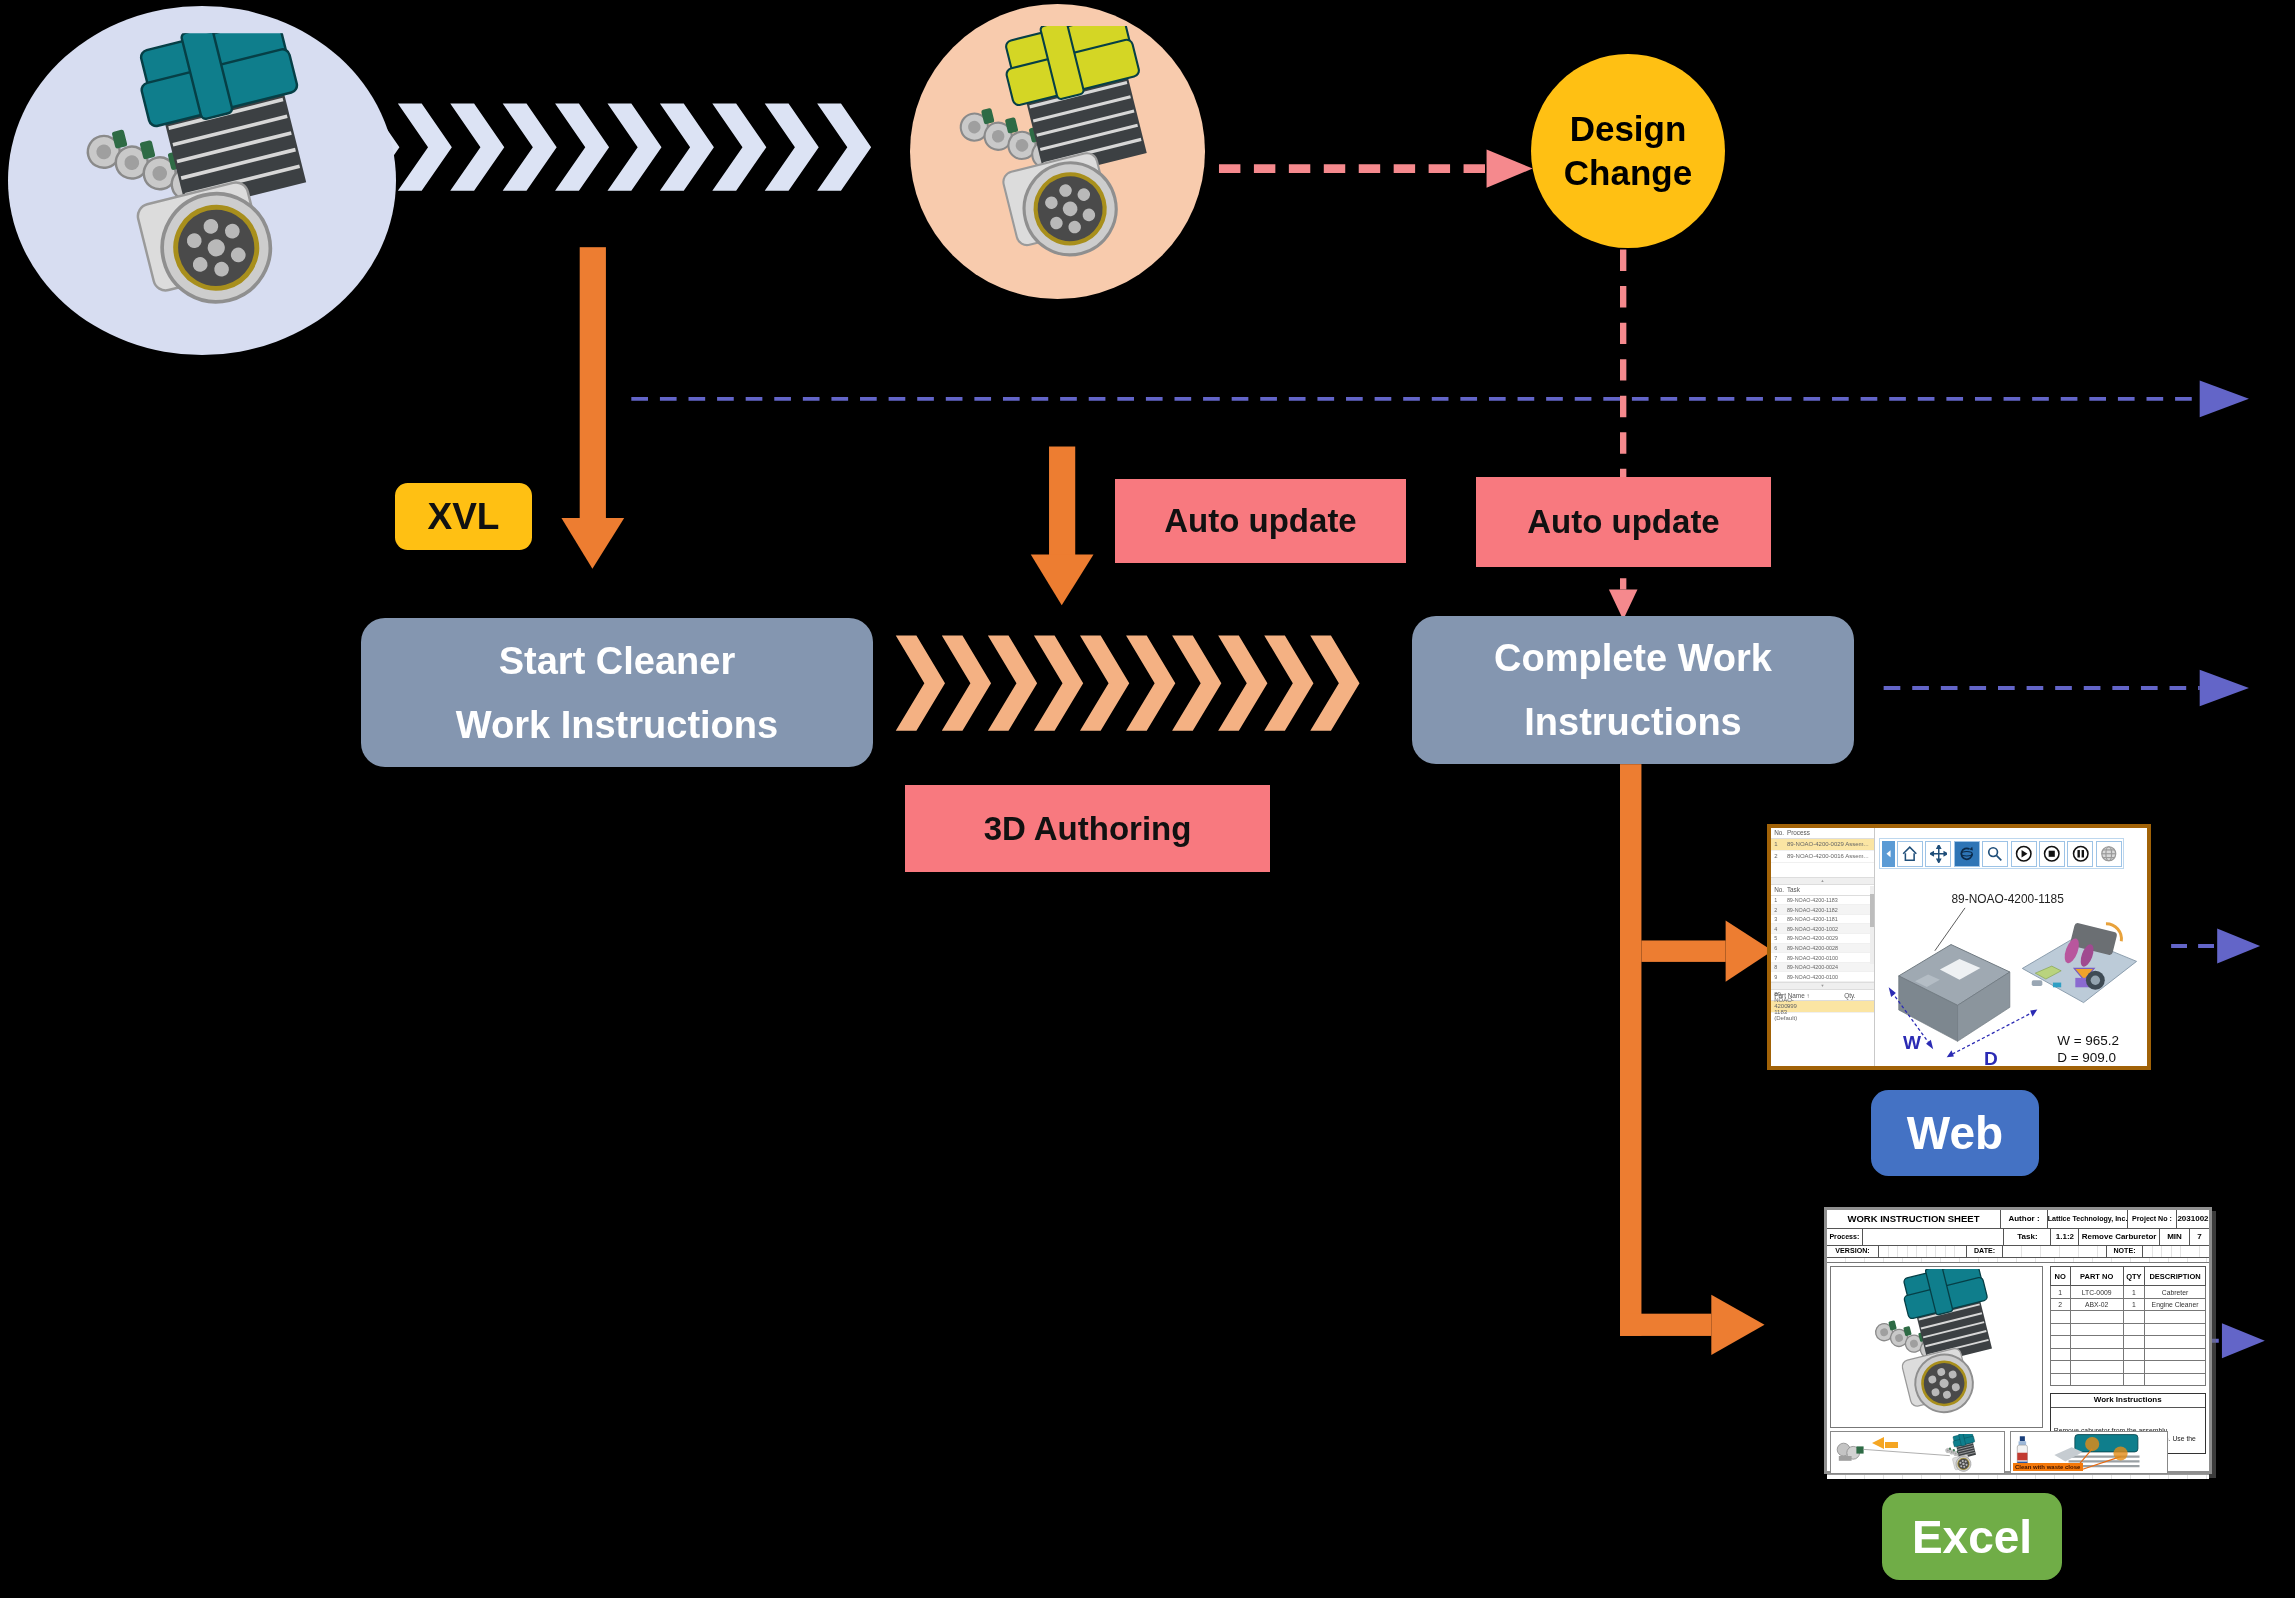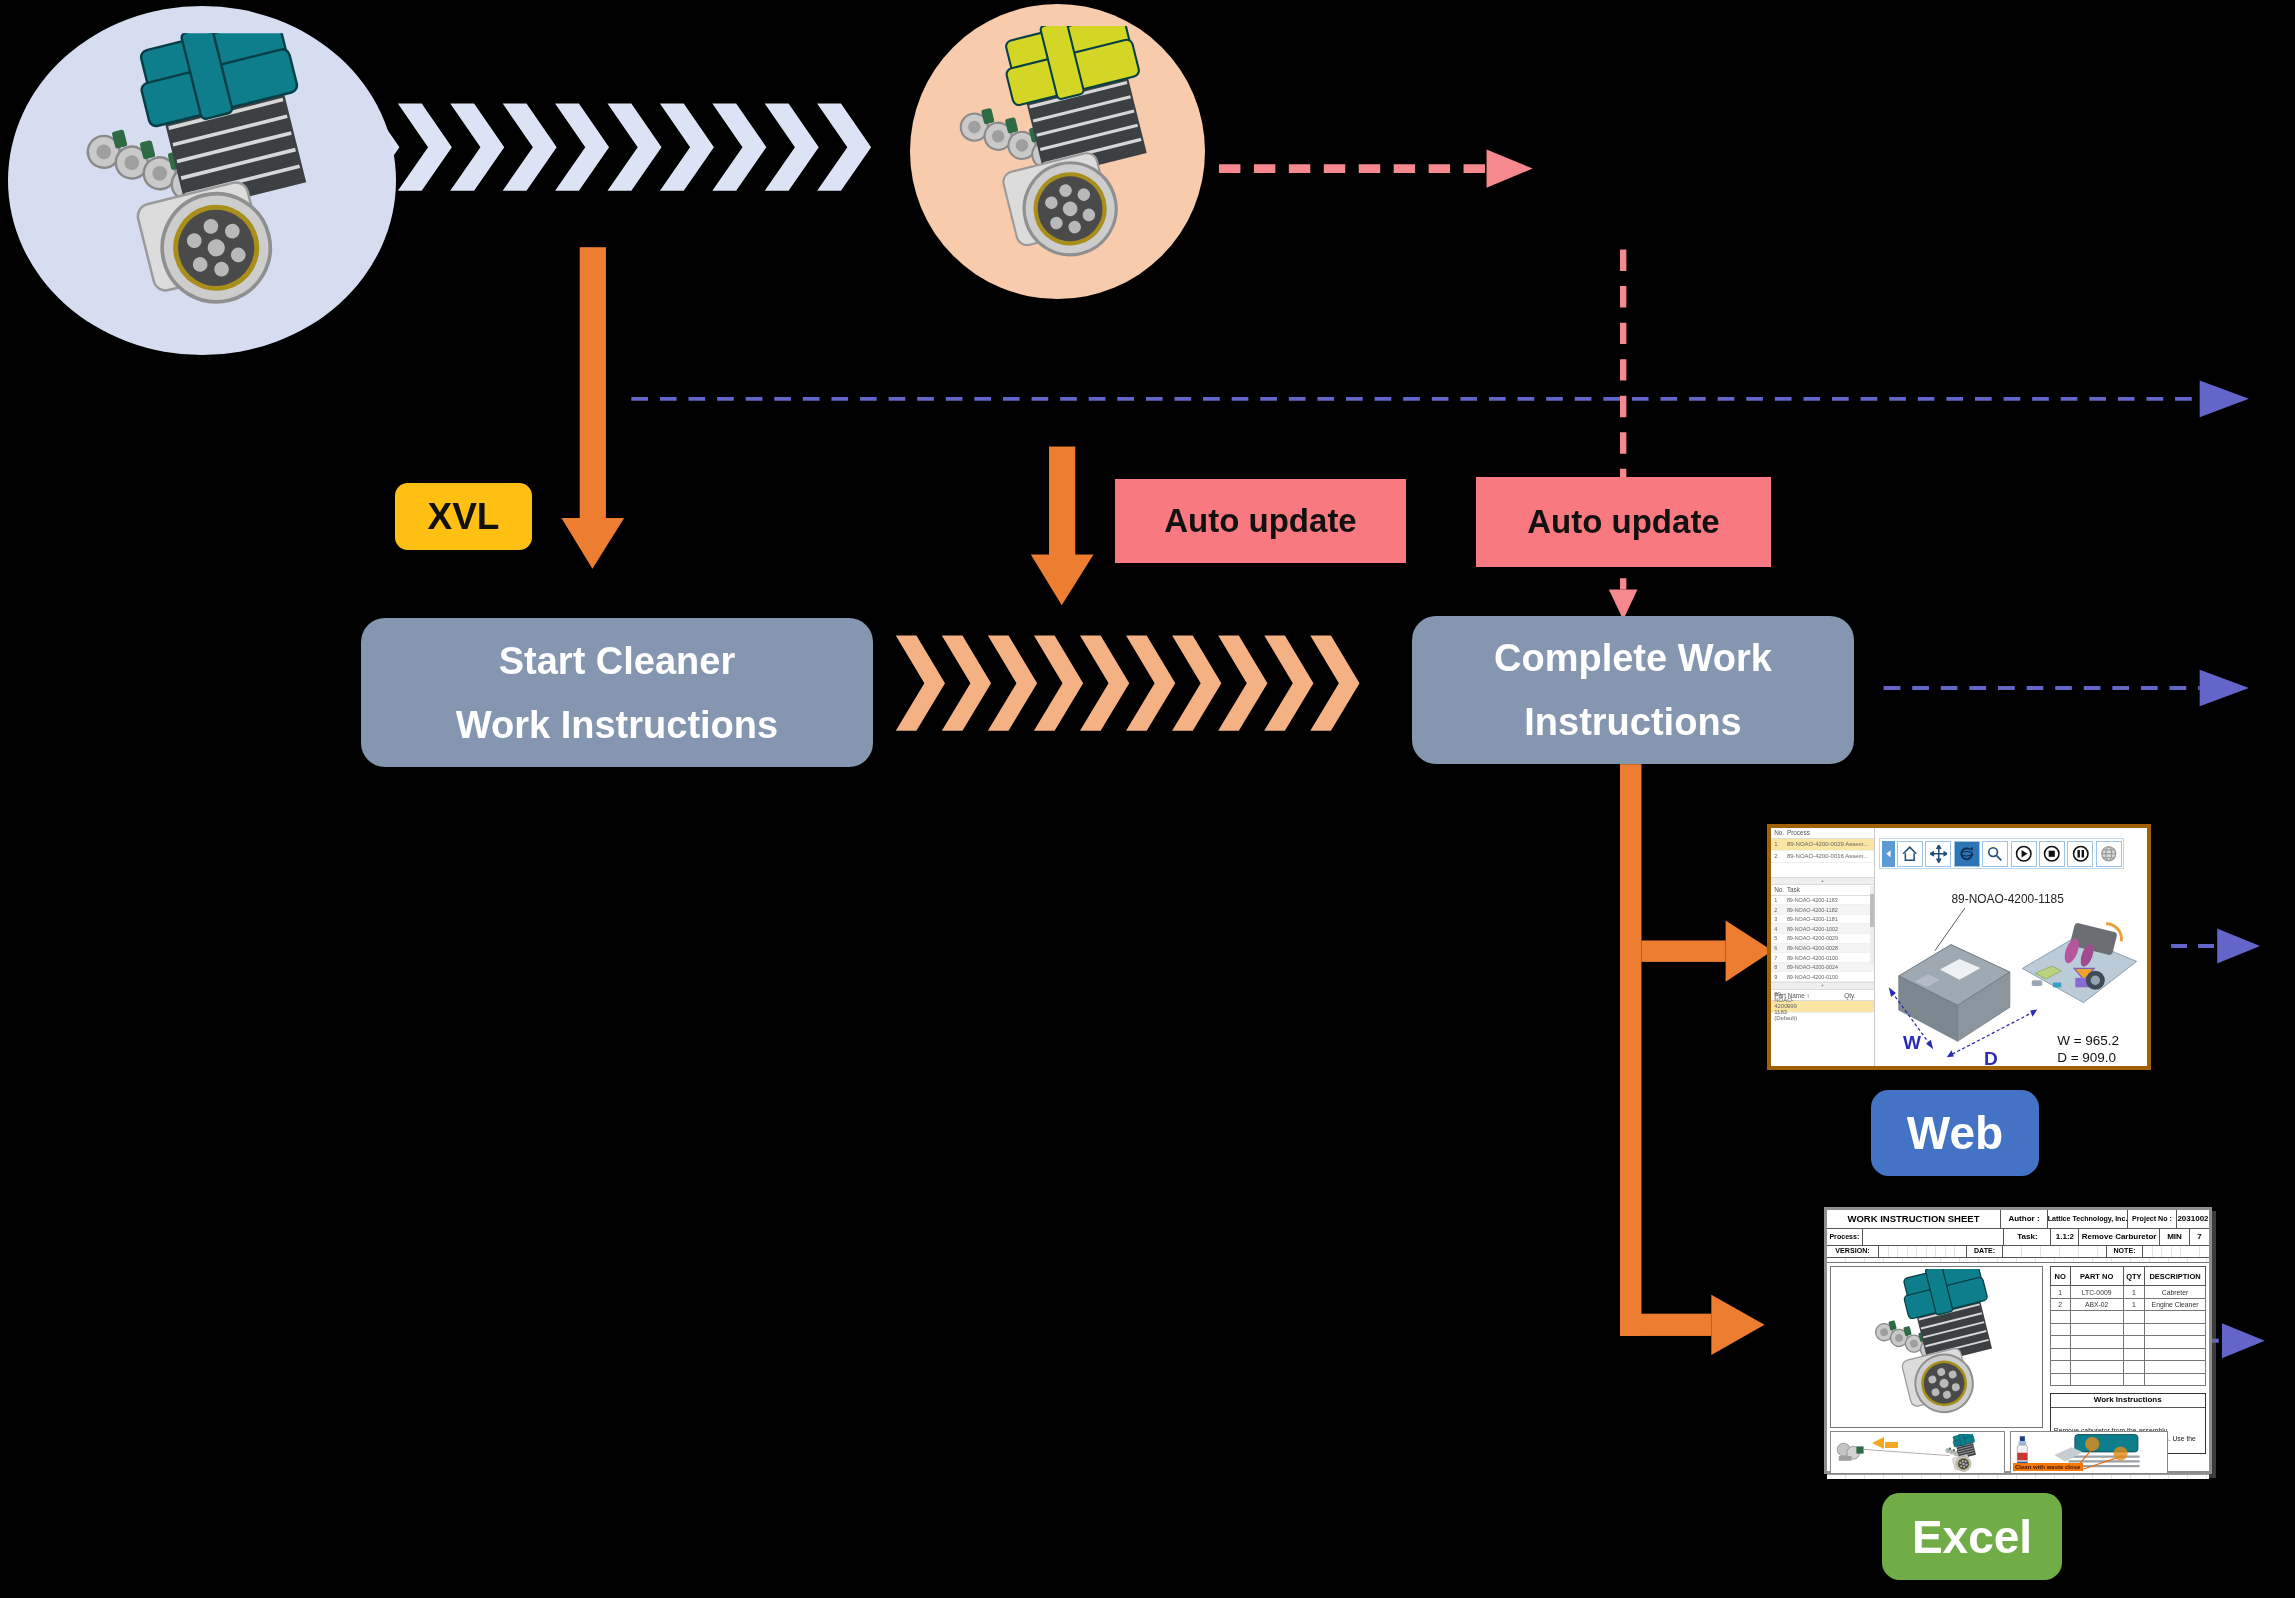--- a/index.html
+++ b/index.html
@@ -240,27 +240,32 @@
         <use href="#engine"></use>
       </svg>
   </div>
 
   <div class="abs src-circle flexc" style="left:910px;top:4px;width:295px;height:295px;background:#F8CBAD;">
     <svg width="230" height="253" viewBox="0 0 220 240" style="--cover:#D4D625">
         <use href="#engine"></use>
       </svg>
   </div>
 
+  <div class="abs design-circle flexc col" style="left:1531px;top:54px;width:194px;height:194px;">
+    <div>Design</div>
+    <div>Change</div>
+  </div>
 
   <div class="abs badge-yellow flexc" style="left:395px;top:483px;width:137px;height:67px;font-size:37px;">XVL</div>
 
   <div class="abs badge-pink flexc" style="left:1115px;top:473px;width:291px;height:84px;font-size:33px;">Auto update</div>
 
   <div class="abs badge-pink flexc" style="left:1476px;top:471px;width:295px;height:90px;font-size:33px;">Auto update</div>
 
+  <div class="abs badge-pink flexc" style="left:905px;top:779px;width:365px;height:87px;font-size:33px;">3D Authoring</div>
 
 
   <div class="abs node-box flexc col" style="left:361px;top:618px;width:512px;height:149px;">
     <div>Start Cleaner</div>
     <div>Work Instructions</div>
   </div>
 
   <div class="abs node-box flexc col" style="left:1412px;top:616px;width:442px;height:148px;">
     <div>Complete Work</div>
     <div>Instructions</div>

